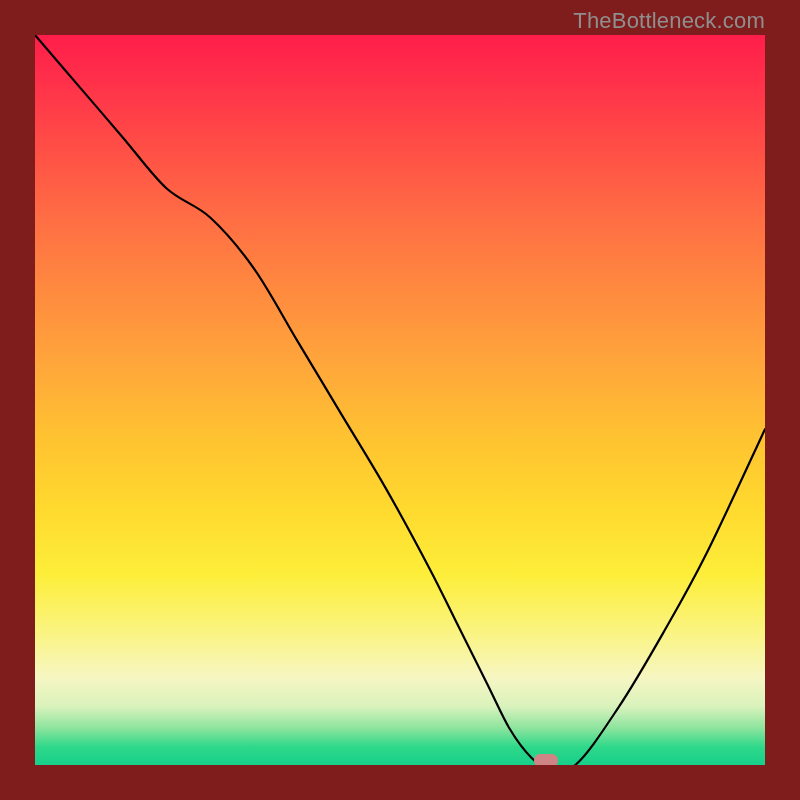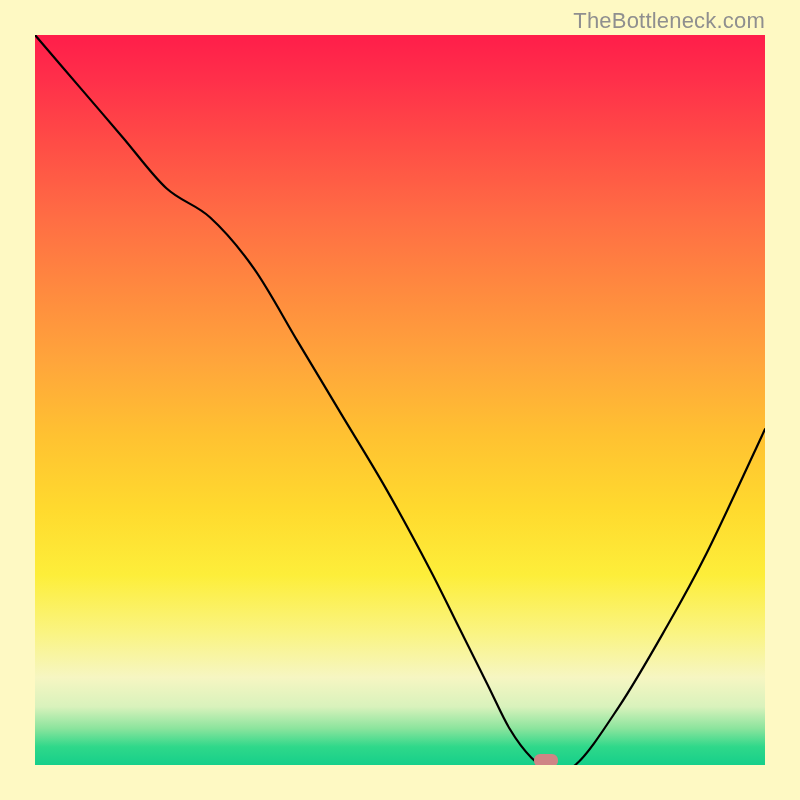--- a/index.html
+++ b/index.html
@@ -9,21 +9,21 @@
     height: 800px;
     background: #000;
     overflow: hidden;
   }
   .frame {
     position: absolute;
     left: 0;
     top: 0;
     width: 800px;
     height: 800px;
-    background: #fef9c3;
+    background: #7f1d1d;
   }
   .plot {
     position: absolute;
     left: 35px;
     top: 35px;
     width: 730px;
     height: 730px;
     background: linear-gradient(to bottom,
       #ff1e4a 0%,
       #ff2f4a 6%,

